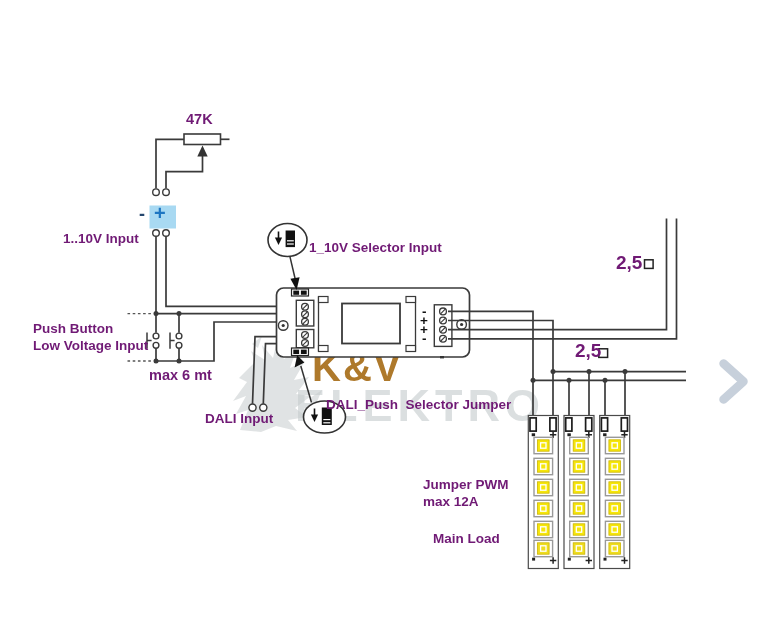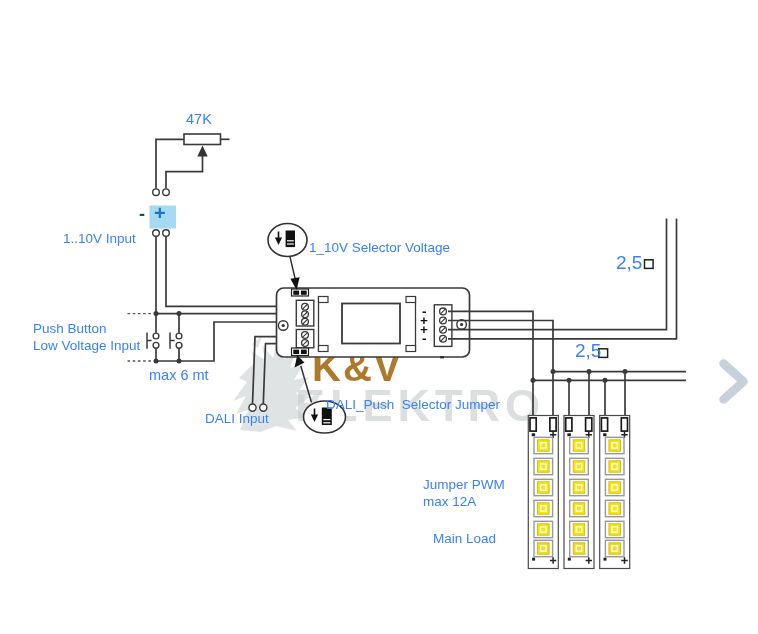--- a/index.html
+++ b/index.html
@@ -2,22 +2,22 @@
 <html><head>
 <meta charset="utf-8">
 <style>
   html,body{margin:0;padding:0;background:#fff;}
   .stage{
     position:relative;width:758px;height:634px;background:#fff;overflow:hidden;
     font-family:"Liberation Sans",sans-serif;
   }
   .stage svg{position:absolute;left:0;top:0;z-index:1;}
   .lbl{
-    position:absolute;z-index:2;font-weight:normal;font-size:13.5px;
-    color:#3b82f6;white-space:nowrap;line-height:1.1;
+    position:absolute;z-index:2;font-weight:bold;font-size:13.5px;
+    color:#701a75;white-space:nowrap;line-height:1.1;
   }
   .lbl.big{font-size:14.5px;}
   .lbl.gauge{font-size:19px;}
   .lbl.pre{white-space:pre;margin-top:24px;}
   .term{
     position:absolute;z-index:2;font-weight:bold;font-size:13.5px;color:#111;
     width:12px;line-height:13px;
   }
   .wm{
     position:absolute;z-index:0;font-weight:bold;white-space:nowrap;
@@ -241,21 +241,21 @@
 
     <path d="M723.5,363.5 L743.5,381.5 L723.5,399.5" stroke="#c7d0db" stroke-width="8.5" fill="none" stroke-linecap="round" stroke-linejoin="round"></path>
   </svg>
 
   <div class="lbl big" style="left:186px;top:112px">47K</div>
   <div class="lbl" style="left:63px;top:232px">1..10V Input</div>
   <div class="lbl" style="left:33px;top:322px">Push Button</div>
   <div class="lbl" style="left:33px;top:338.5px">Low Voltage Input</div>
   <div class="lbl big" style="left:149px;top:367.5px">max 6 mt</div>
   <div class="lbl" style="left:205px;top:412px">DALI Input</div>
-  <div class="lbl" style="left:309px;top:240.5px">1_10V Selector Voltage</div>
+  <div class="lbl" style="left:309px;top:240.5px">1_10V Selector Input</div>
   <div class="lbl pre" style="left:326px;top:374px">DALI_Push  Selector Jumper</div>
   <div class="lbl gauge" style="left:616px;top:252.5px">2,5</div>
   <div class="lbl gauge" style="left:575px;top:340.5px">2,5</div>
   <div class="lbl" style="left:423px;top:477.5px">Jumper PWM</div>
   <div class="lbl" style="left:423px;top:495px">max 12A</div>
   <div class="lbl" style="left:433px;top:532px">Main Load</div>
 
   <span class="term" style="left:422px;top:305px">-</span>
   <span class="term" style="left:420px;top:313.5px">+</span>
   <span class="term" style="left:420px;top:322.7px">+</span>

